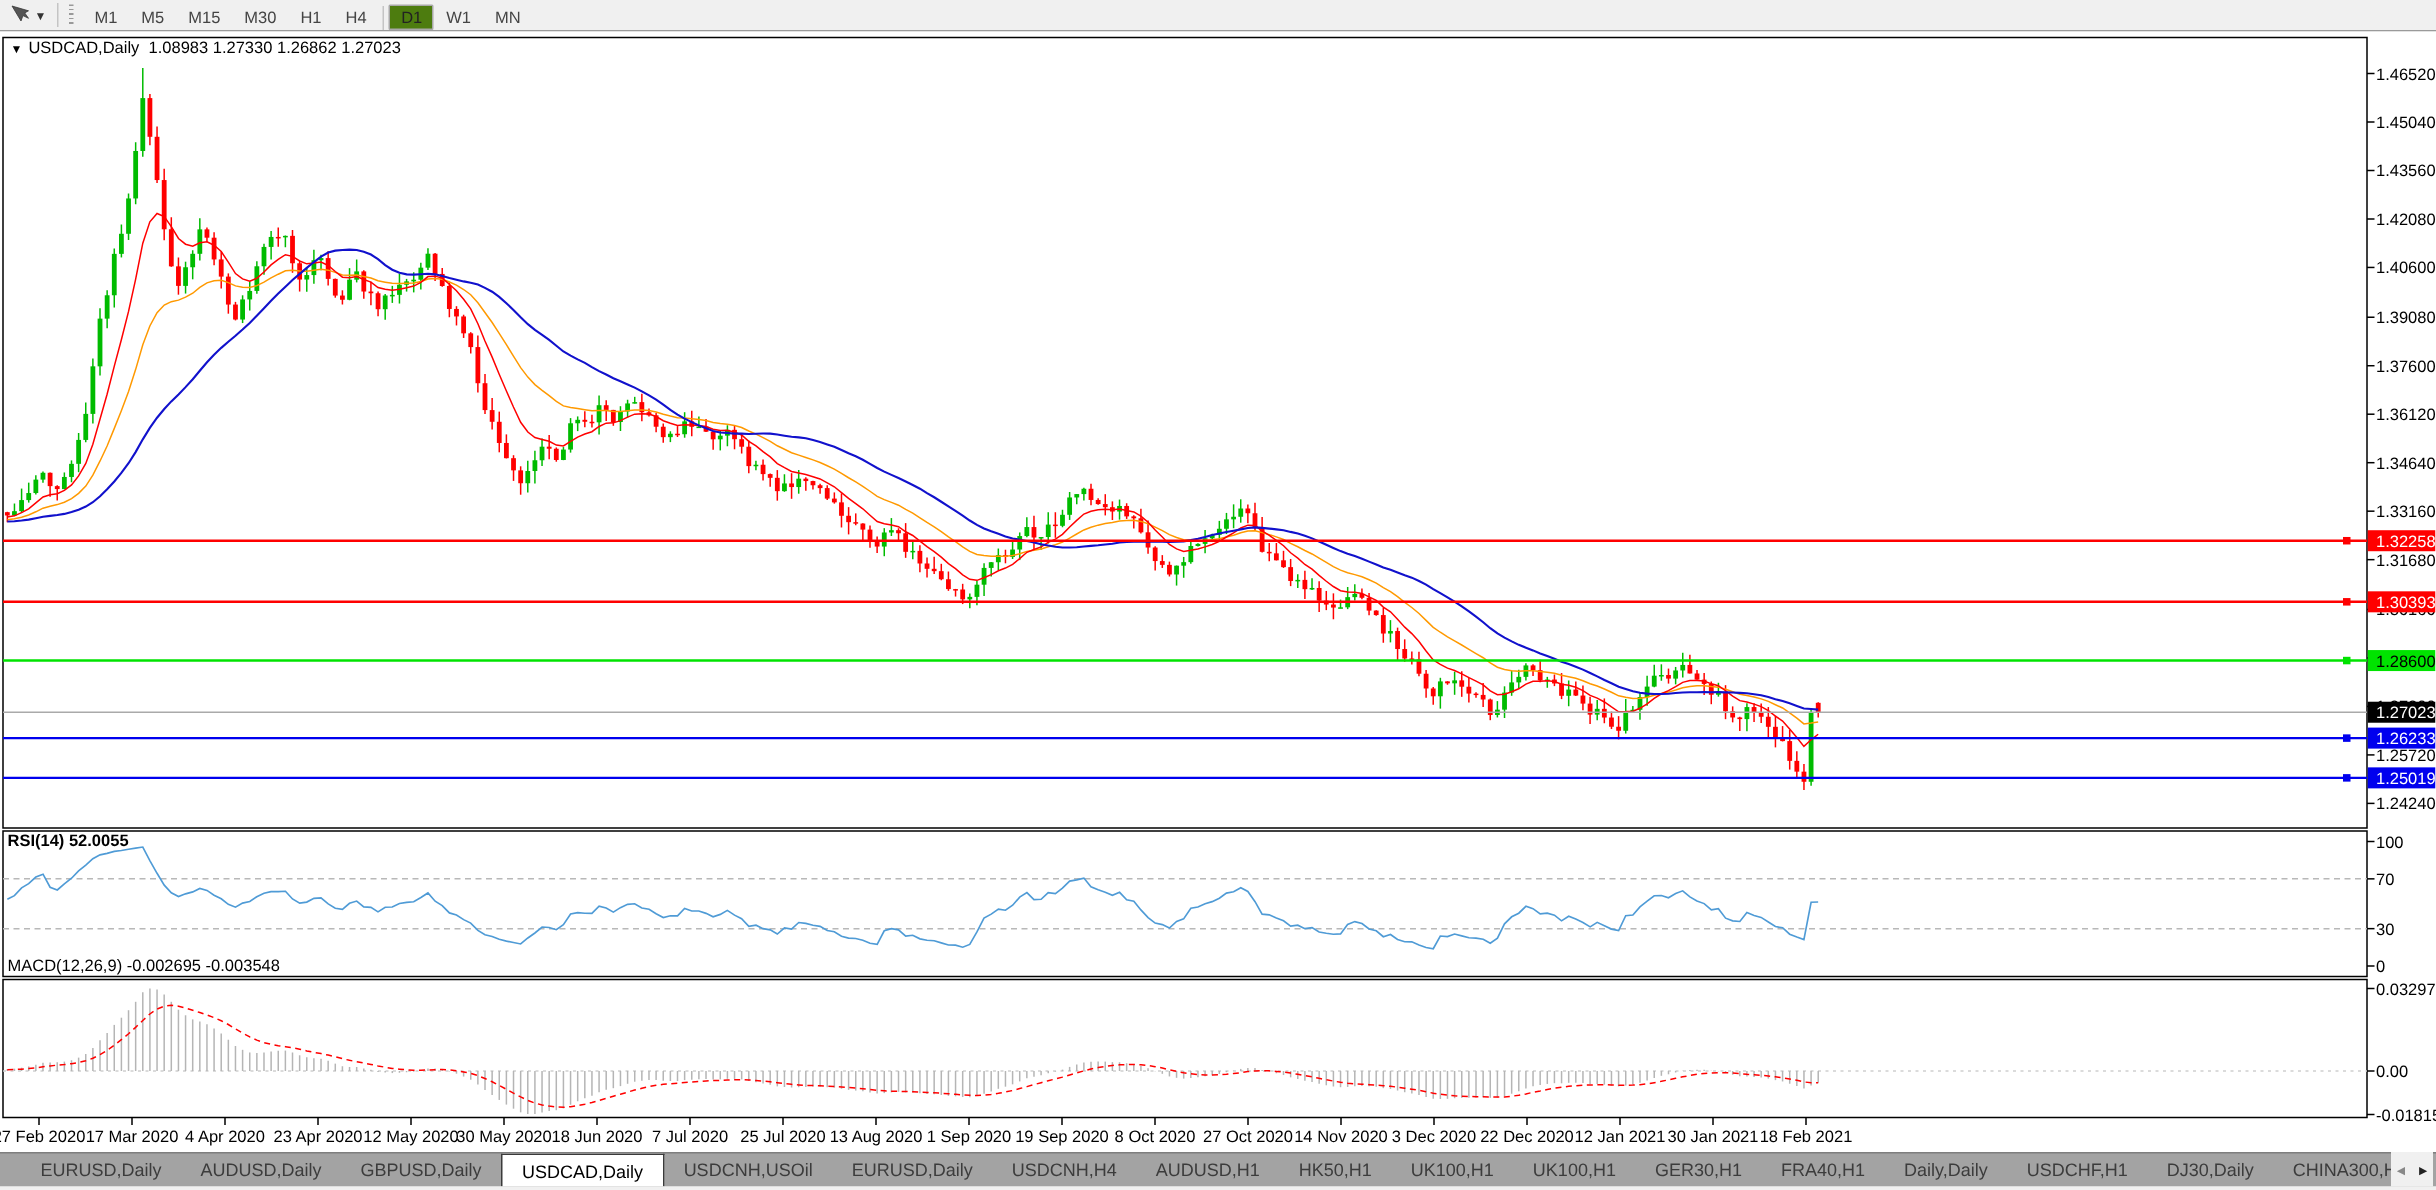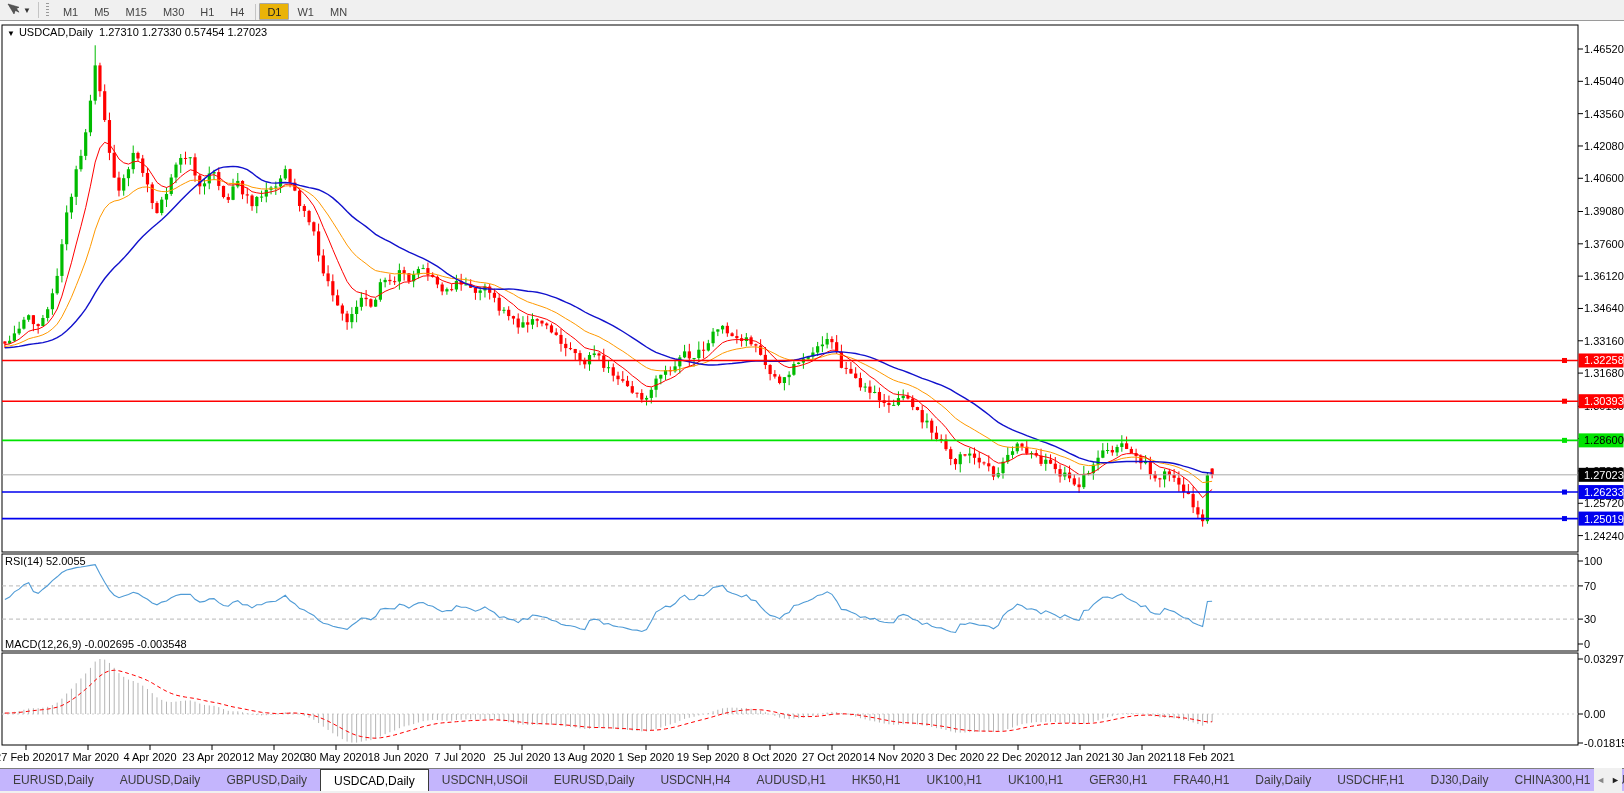--- a/index.html
+++ b/index.html
@@ -10,32 +10,32 @@
     border-bottom:1px solid #9a9a9a;display:flex;align-items:center;}
   .tool-group{display:flex;align-items:flex-end;height:100%;}
   #cursor-btn{display:flex;align-items:center;padding:0 4px;height:18px;margin-left:2px;}
   #cursor-btn svg{display:block;}
   .dd-caret{font-size:8px;color:#333;margin-left:3px;}
   .vsep{width:1px;height:16px;background:#c4c4c4;margin:0 3px;}
   .grip{width:3px;height:14px;margin:0 6px 0 4px;
     background:repeating-linear-gradient(to bottom,#999 0 1px,transparent 1px 3px);}
   .tf-btn{font-size:11px;color:#444;padding:1px 7px;height:17px;line-height:15px;
     border:1px solid transparent;border-radius:1px;cursor:default;}
-  .tf-btn.active{background:#eab308;border:1px solid #a8a8a8;color:#222;}
+  .tf-btn.active{background:#4d7c0f;border:1px solid #a8a8a8;color:#222;}
   
   #chart-wrap{position:absolute;left:0;top:21px;width:1624px;height:747px;background:#fff;}
   #chart-svg{position:absolute;left:0;top:0;}
   .pane-label{position:absolute;font-size:11px;color:#000;white-space:nowrap;z-index:5;}
   #main-title{left:7px;top:5px;}
   #main-title .collapse{font-size:8px;color:#000;margin-right:4px;}
-  #rsi-label{left:5px;top:534px;}
+  #rsi-label{left:5px;top:534px;font-weight:bold;}
   #macd-label{left:5px;top:617px;}
   
-  #tabbar{position:absolute;left:0;top:768px;width:1624px;height:23px;background:#c4b5fd;
-    border-top:1px solid #7e7e7e;display:flex;align-items:stretch;overflow:hidden;}
+  #tabbar{position:absolute;left:0;top:768px;width:1624px;height:23px;background:#a3a3a3;
+    border-top:1px solid #7e7e7e;display:flex;align-items:stretch;overflow:hidden;padding-left:14px;}
   .tab{font-size:12px;color:#3c3c3c;display:flex;align-items:center;padding:0 13px;
     white-space:nowrap;cursor:default;}
   .tab.active{background:#fff;border:1px solid #3a3a3a;border-bottom:none;color:#000;margin-top:0;}
   .tab-sep{width:1px;height:13px;background:#999;align-self:center;}
   #tab-scroll{position:absolute;right:2px;top:768px;height:23px;display:flex;align-items:center;
     background:#f0f0f0;padding:0 2px;gap:6px;}
   .scroll-arrow{font-size:9px;color:#222;cursor:default;}
   .scroll-arrow.dim{color:#888;}
   #bottom-strip{position:absolute;left:0;top:791px;width:1624px;height:2px;background:#f0f0f0;}
 </style>
@@ -951,21 +951,21 @@
       <line x1="1018" y1="724" x2="1018" y2="729" stroke="#000" stroke-width="1"></line>
       <text x="1018" y="740" font-size="11" fill="#000" text-anchor="middle" font-family="Liberation Sans, sans-serif">22 Dec 2020</text>
       <line x1="1080" y1="724" x2="1080" y2="729" stroke="#000" stroke-width="1"></line>
       <text x="1080" y="740" font-size="11" fill="#000" text-anchor="middle" font-family="Liberation Sans, sans-serif">12 Jan 2021</text>
       <line x1="1142" y1="724" x2="1142" y2="729" stroke="#000" stroke-width="1"></line>
       <text x="1142" y="740" font-size="11" fill="#000" text-anchor="middle" font-family="Liberation Sans, sans-serif">30 Jan 2021</text>
       <line x1="1204" y1="724" x2="1204" y2="729" stroke="#000" stroke-width="1"></line>
       <text x="1204" y="740" font-size="11" fill="#000" text-anchor="middle" font-family="Liberation Sans, sans-serif">18 Feb 2021</text>
     </svg>
   <div id="main-title" class="pane-label">
-    <span class="collapse">▼</span><span>USDCAD,Daily</span>&nbsp;&nbsp;<span>1.27310 1.27330 0.57454 1.27023</span>
+    <span class="collapse">▼</span><span>USDCAD,Daily</span>&nbsp;&nbsp;<span>1.08983 1.27330 1.26862 1.27023</span>
   </div>
   <div id="rsi-label" class="pane-label">RSI(14) 52.0055</div>
   <div id="macd-label" class="pane-label">MACD(12,26,9) -0.002695 -0.003548</div>
 </div>
 
 <div id="tabbar">
     <div class="tab">EURUSD,Daily</div>
     <div class="tab-sep"></div>
     <div class="tab">AUDUSD,Daily</div>
     <div class="tab-sep"></div>

